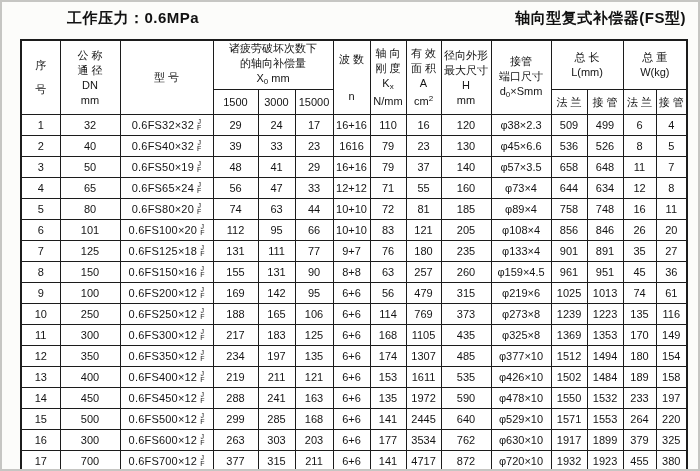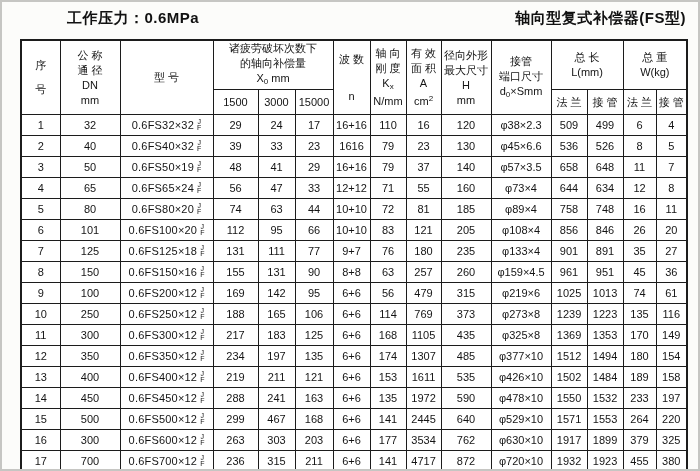--- a/index.html
+++ b/index.html
@@ -431,21 +431,21 @@
           <td>197</td>
         </tr>
         <tr>
           <td>15</td>
           <td>500</td>
           <td><span class="model-text">0.6FS500×12</span><span class="jf-mark">
               <span>J</span>
               <span>F</span>
             </span></td>
           <td>299</td>
-          <td>467</td>
+          <td>285</td>
           <td>168</td>
           <td>6+6</td>
           <td>141</td>
           <td>2445</td>
           <td>640</td>
           <td>φ529×10</td>
           <td>1571</td>
           <td>1553</td>
           <td>264</td>
           <td>220</td>
@@ -470,21 +470,21 @@
           <td>379</td>
           <td>325</td>
         </tr>
         <tr>
           <td>17</td>
           <td>700</td>
           <td><span class="model-text">0.6FS700×12</span><span class="jf-mark">
               <span>J</span>
               <span>F</span>
             </span></td>
-          <td>236</td>
+          <td>377</td>
           <td>315</td>
           <td>211</td>
           <td>6+6</td>
           <td>141</td>
           <td>4717</td>
           <td>872</td>
           <td>φ720×10</td>
           <td>1932</td>
           <td>1923</td>
           <td>455</td>

